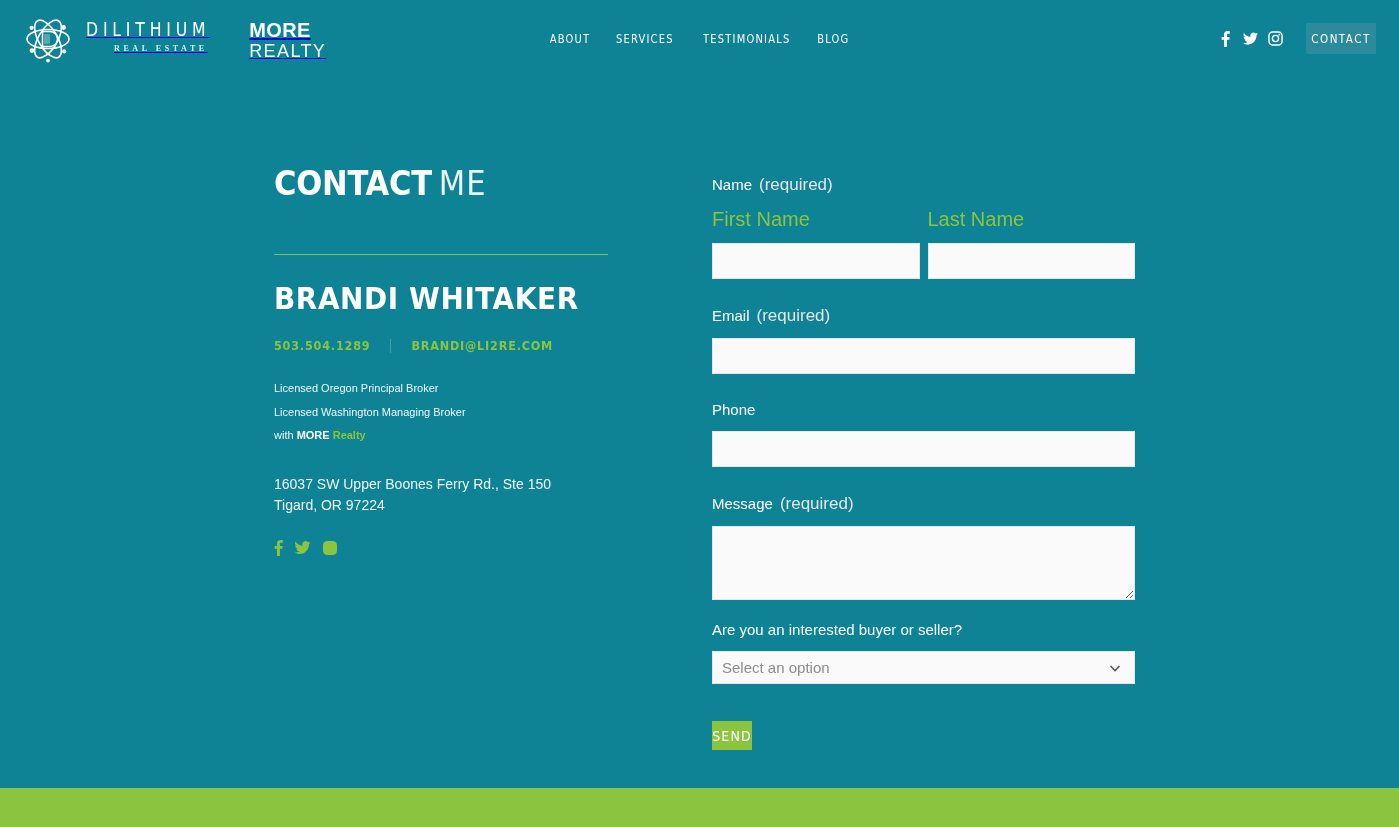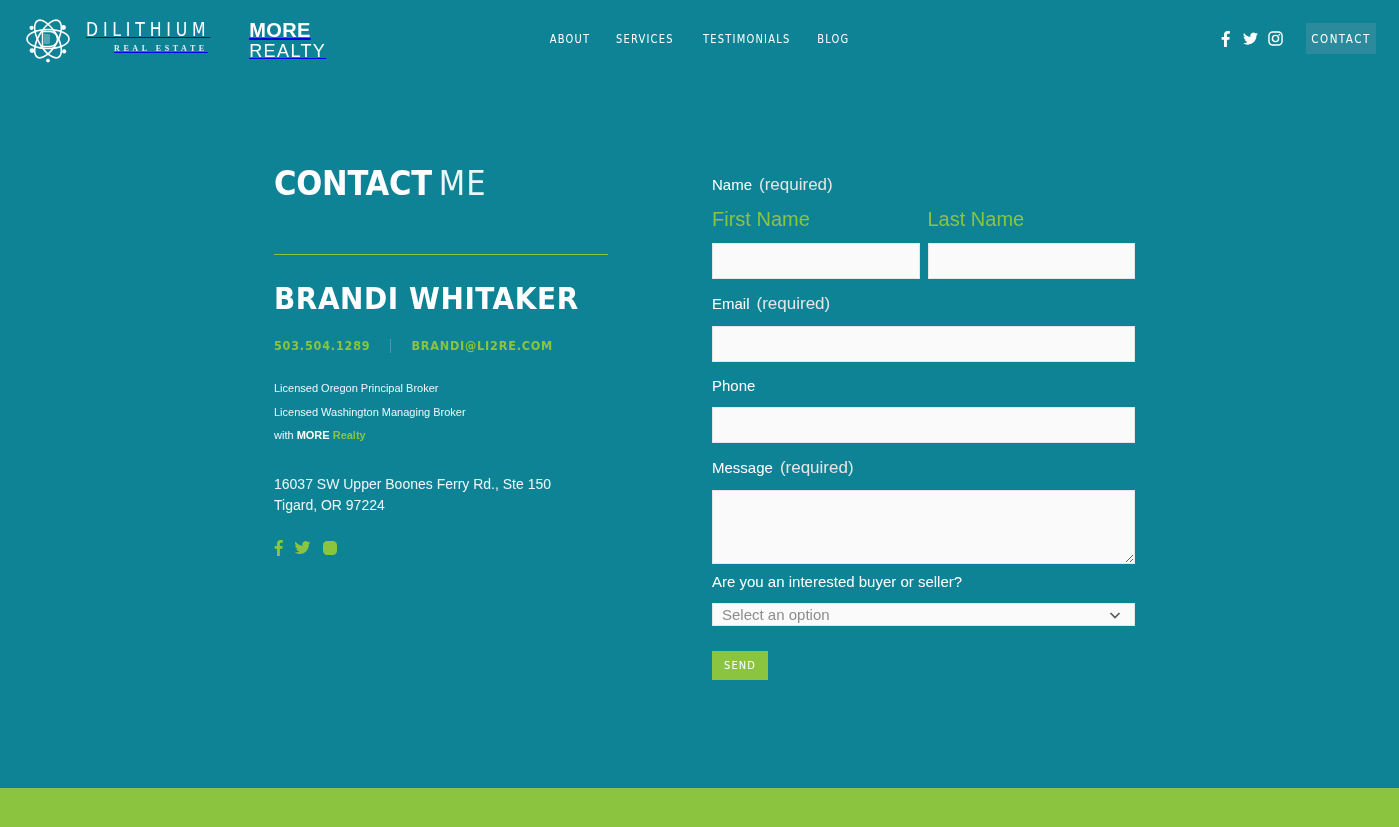--- a/index.html
+++ b/index.html
@@ -105,21 +105,21 @@
   .bio .realty-g{font-weight:700;color:#8bc53f;}
   .address{
     margin-top:26px;font-size:14px;line-height:21px;color:#eef7f8;
   }
   .left-social{margin-top:24px;display:flex;align-items:center;gap:11px;}
   .left-social a{display:inline-flex;align-items:center;justify-content:center;height:16px;text-decoration:none;}
   .left-social svg{display:block;fill:#8bc53f;}
 
   
   .form-col{position:absolute;left:712px;top:176px;width:423px;}
-  .fld{margin-bottom:0;}
+  .fld{margin-bottom:12px;}
   .flabel{
     font-size:15px;color:#ffffff;font-weight:400;line-height:1;
     display:flex;align-items:baseline;gap:7px;
   }
   .freq{font-size:17px;color:#e5e5e5;font-weight:400;}
   .sublabel{
     font-size:20px;color:#8bc53f;font-weight:400;line-height:1;
   }
   .inp{
     display:block;width:100%;height:36px;background:#fafafa;
@@ -130,35 +130,35 @@
   .name-row{display:flex;gap:8px;}
   .name-col{flex:1 1 0;min-width:0;}
   .ta{
     display:block;width:100%;height:74px;background:#fafafa;
     border:1px solid #e6e6e6;outline:none;resize:vertical;
     font-family:"Liberation Sans",sans-serif;font-size:14px;color:#333333;
     padding:8px 9px;line-height:18px;
   }
   .selwrap{position:relative;width:100%;}
   .sel{
-    display:block;width:100%;height:23px;background:#fafafa;
+    display:block;width:100%;height:33px;background:#fafafa;
     border:1px solid #e6e6e6;outline:none;appearance:none;-webkit-appearance:none;
     font-family:"Liberation Sans",sans-serif;font-size:15px;color:#8d8d8d;
     padding:0 34px 0 9px;cursor:pointer;
   }
   .chev{
     position:absolute;right:12px;top:50%;transform:translateY(-50%);
     pointer-events:none;width:16px;height:16px;
   }
   .chev svg{display:block;stroke:#555555;stroke-width:1.6;fill:none;}
   .send-btn{
     margin-top:25px;display:inline-flex;align-items:center;justify-content:center;
-    width:56px;height:29px;background:#8bc53f;border:none;cursor:pointer;
-    font-family:"DejaVu Sans Condensed","Liberation Sans",sans-serif;
-    font-size:11px;letter-spacing:1.1px;color:#ffffff;
+    width:40px;height:29px;background:#8bc53f;border:none;cursor:pointer;
+    font-family:"DejaVu Sans Condensed","Liberation Sans",sans-serif;
+    font-size:14px;letter-spacing:1.1px;color:#ffffff;
   }
   .gap-10{height:10px;}
   .gap-14{height:14px;}
   .gap-16{height:16px;}
 
   
   .footer-band{
     position:absolute;left:0;bottom:0;width:1399px;height:39px;background:#8bc53f;
   }
 </style>

